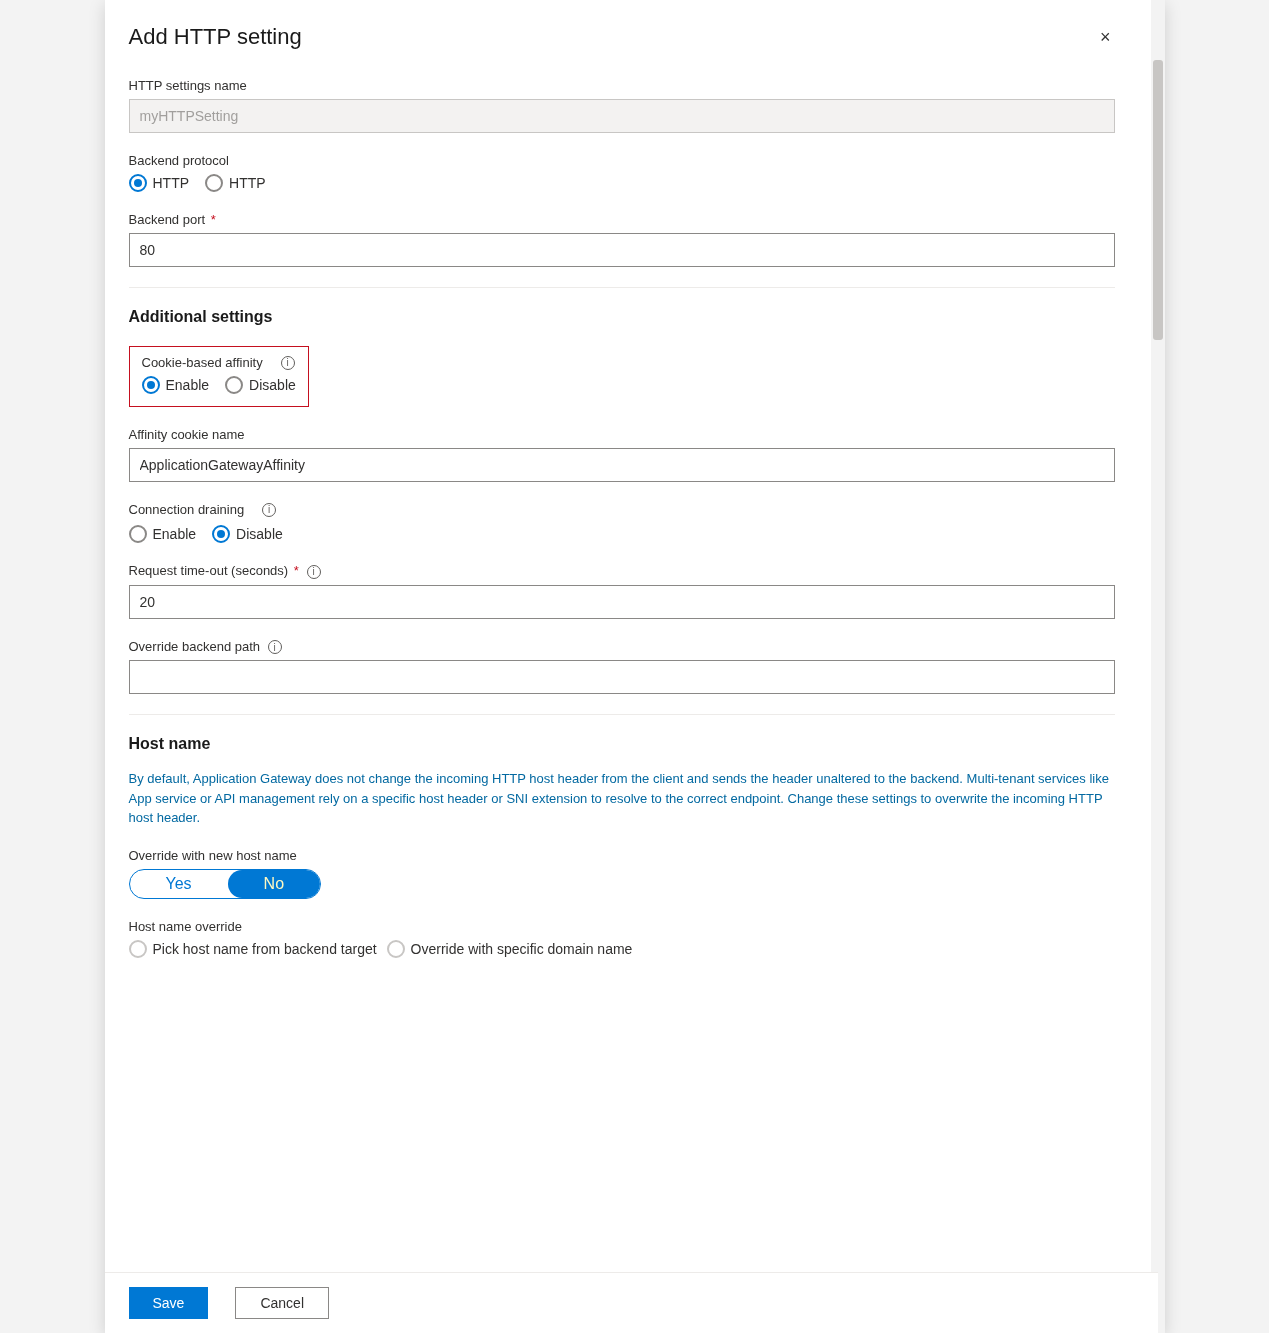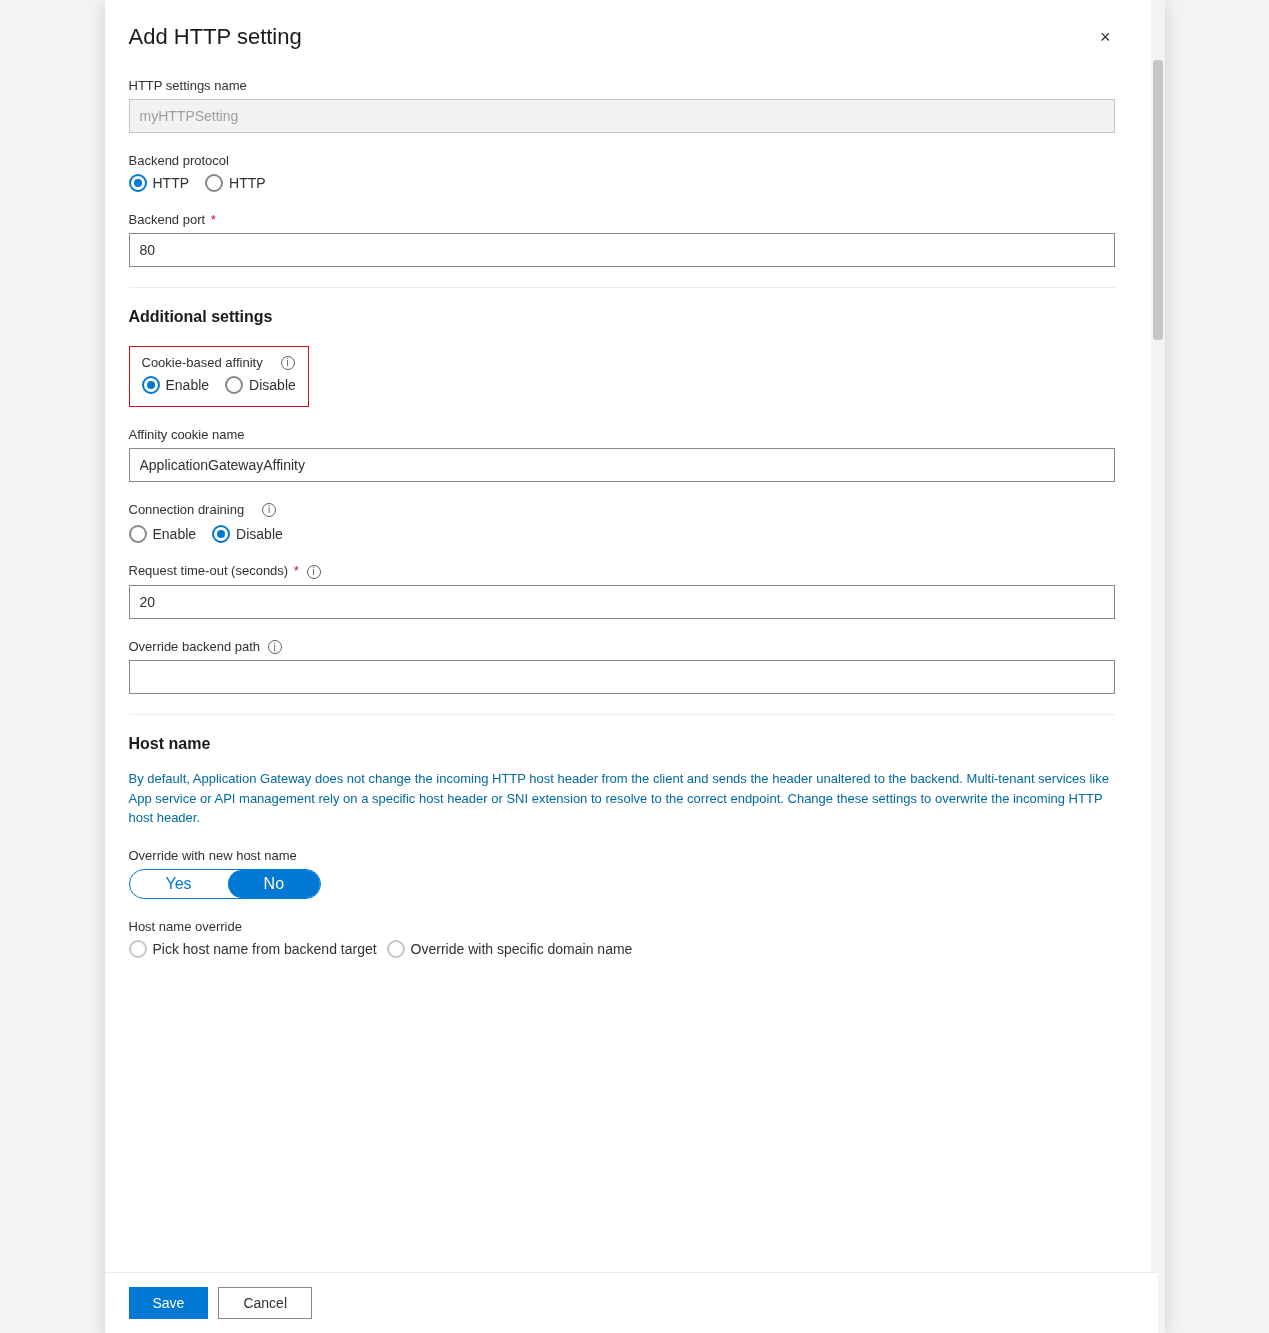--- a/index.html
+++ b/index.html
@@ -202,21 +202,21 @@
     
     .dialog-footer {
       position: absolute;
       bottom: 0;
       left: 0;
       right: 7px;
       padding: 14px 24px;
       background: #fff;
       border-top: 1px solid #edebe9;
       display: flex;
-      gap: 10px;
+      gap: 27px;
     }
     .btn-primary {
       background: #0078d4;
       color: #fff;
       border: none;
       padding: 7px 24px;
       font-size: 14px;
       cursor: pointer;
       font-family: inherit;
     }

